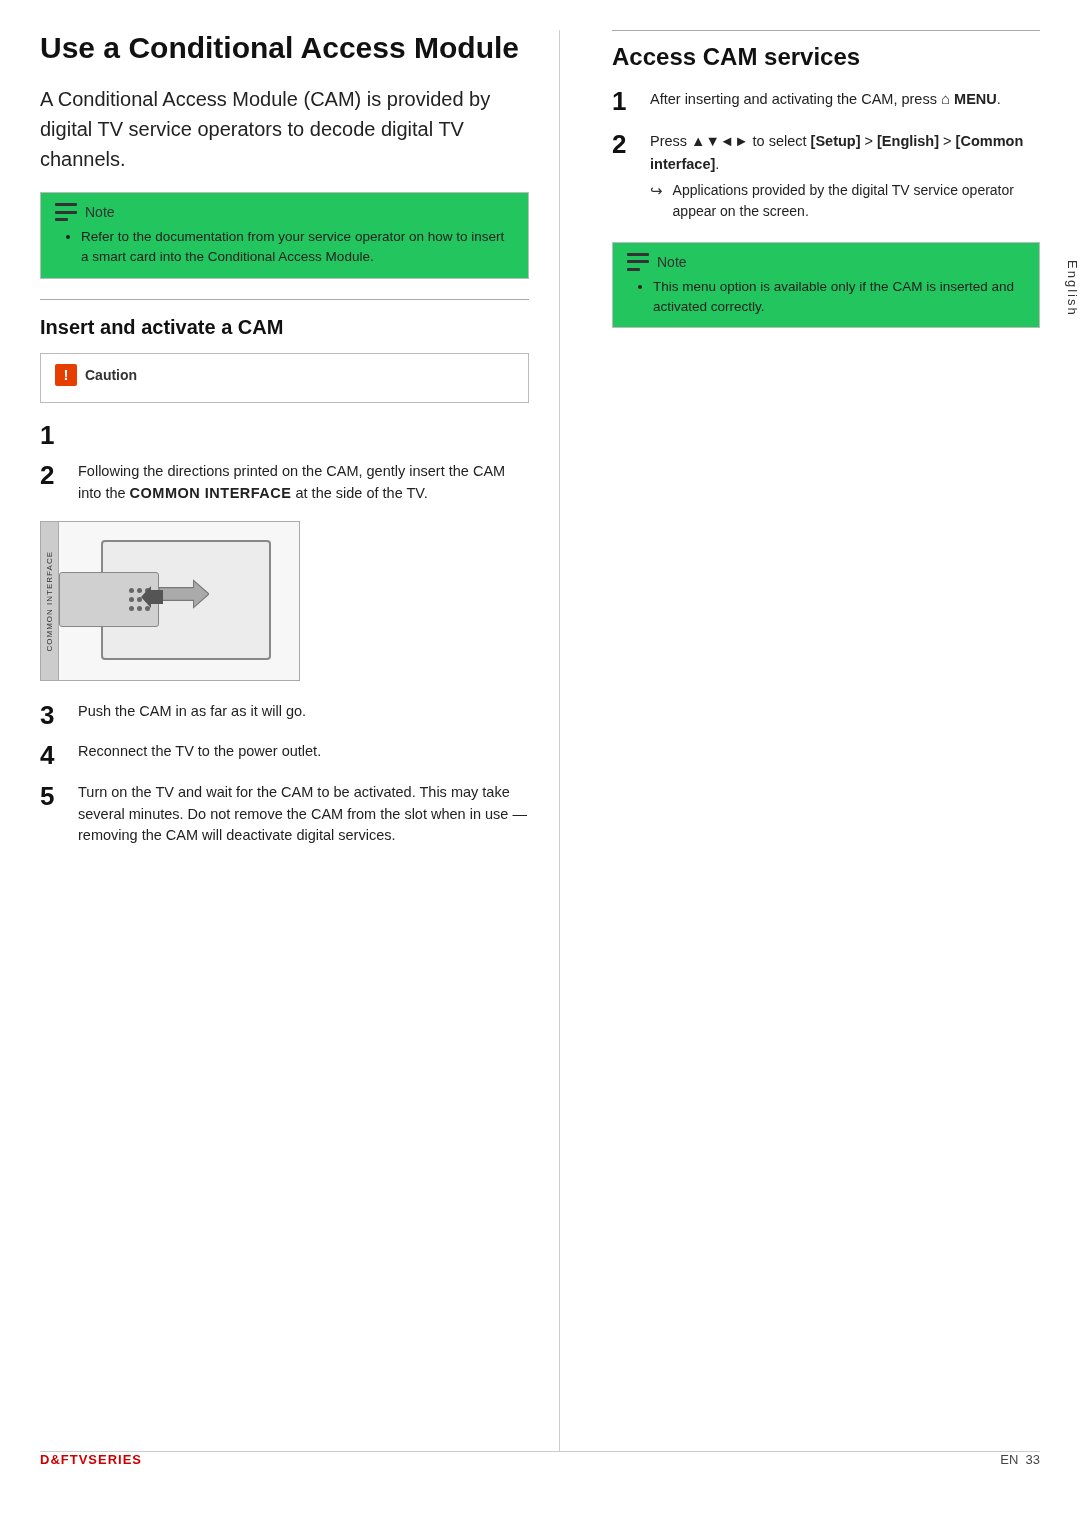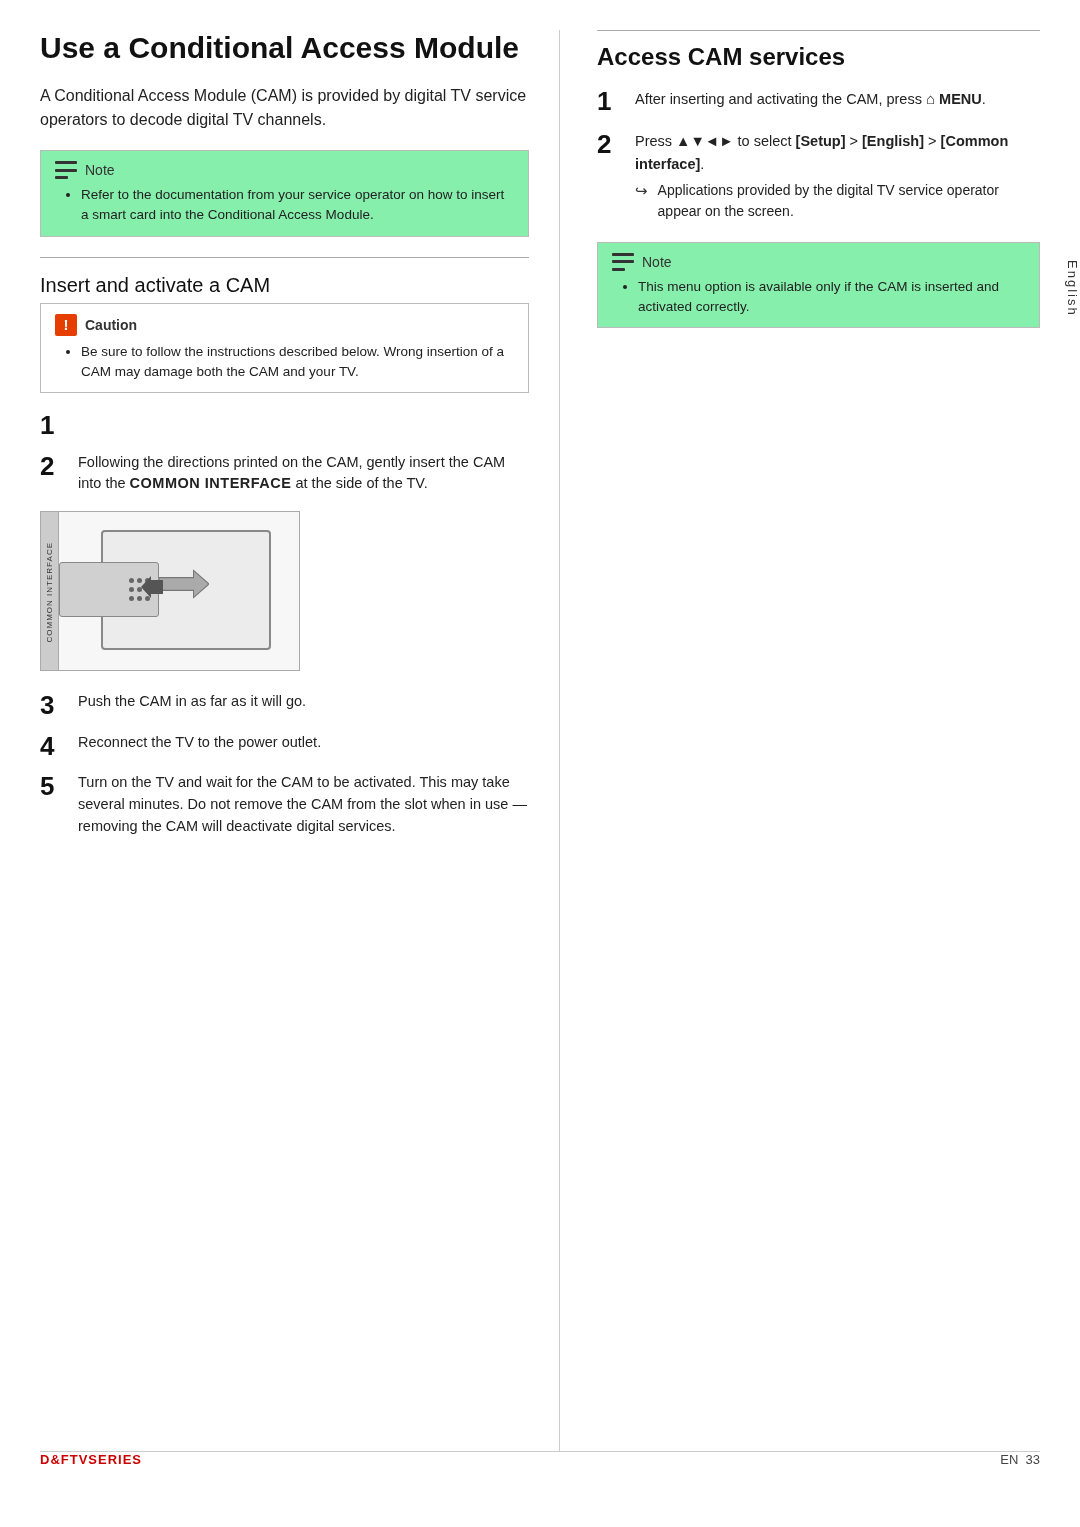--- a/index.html
+++ b/index.html
@@ -16,21 +16,21 @@
       width: 1080px;
       min-height: 1527px;
       padding: 30px 40px 60px 40px;
       position: relative;
       display: flex;
       flex-direction: column;
     }
     .main-content {
       display: flex;
       flex-direction: row;
-      gap: 1px;
+      gap: 16px;
       flex: 1;
     }
     .left-col {
       flex: 0 0 520px;
       padding-right: 30px;
       border-right: 1px solid #ccc;
     }
     .right-col {
       flex: 1;
       padding-left: 36px;
@@ -57,30 +57,30 @@
       justify-content: center;
     }
     .page-main-title {
       font-size: 30px;
       font-weight: bold;
       margin-bottom: 18px;
       line-height: 1.2;
       color: #111;
     }
     .intro-text {
-      font-size: 16px;
+      font-size: 20px;
       margin-bottom: 18px;
       line-height: 1.5;
       color: #222;
     }
     .note-box {
       border: 1px solid #bbb;
       padding: 10px 14px;
       margin-bottom: 18px;
-      background: #86efac;
+      background: #22c55e;
     }
     .note-header {
       display: flex;
       align-items: center;
       gap: 8px;
       margin-bottom: 6px;
     }
     .note-lines-icon {
       width: 22px;
       height: 18px;
@@ -112,22 +112,22 @@
       list-style: disc;
       margin-left: 16px;
     }
     .section-divider {
       border: none;
       border-top: 1.5px solid #aaa;
       margin: 20px 0 16px 0;
     }
     .section-title {
       font-size: 20px;
-      font-weight: normal;
-      margin-bottom: 6px;
+      font-weight: bold;
+      margin-bottom: 14px;
       color: #111;
     }
     .caution-box {
       border: 1px solid #bbb;
       padding: 10px 14px;
       margin-bottom: 18px;
       background: #fff;
     }
     .caution-header {
       display: flex;
@@ -374,23 +374,20 @@
 
       <hr class="section-divider">
 
       <h2 class="section-title">Insert and activate a CAM</h2>
 
       <div class="caution-box">
         <div class="caution-header">
           <div class="caution-icon">!</div>
           <span class="caution-label">Caution</span>
         </div>
-        <ul class="caution-bullet">
-          <li>Be sure to follow the instructions described below. Wrong insertion of a CAM may damage both the CAM and your TV.</li>
-        </ul>
       </div>
 
       <ul class="step-list">
         <li class="step-item">
           <span class="step-number">1</span>
         </li>
         <li class="step-item">
           <span class="step-number">2</span>
           <span class="step-text">
             Following the directions printed on the CAM, gently insert the CAM into the <b>COMMON INTERFACE</b> at the side of the TV.

